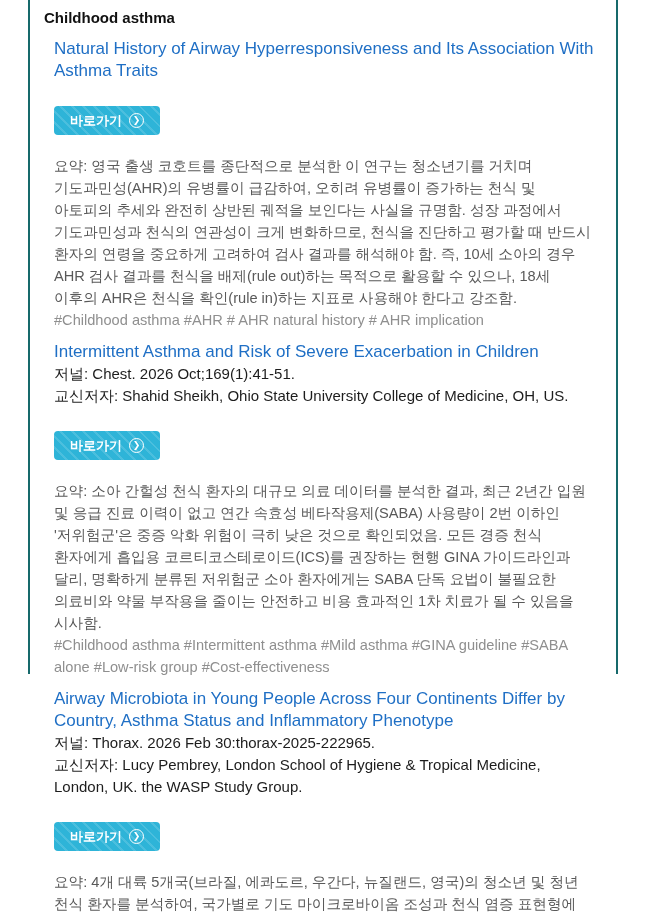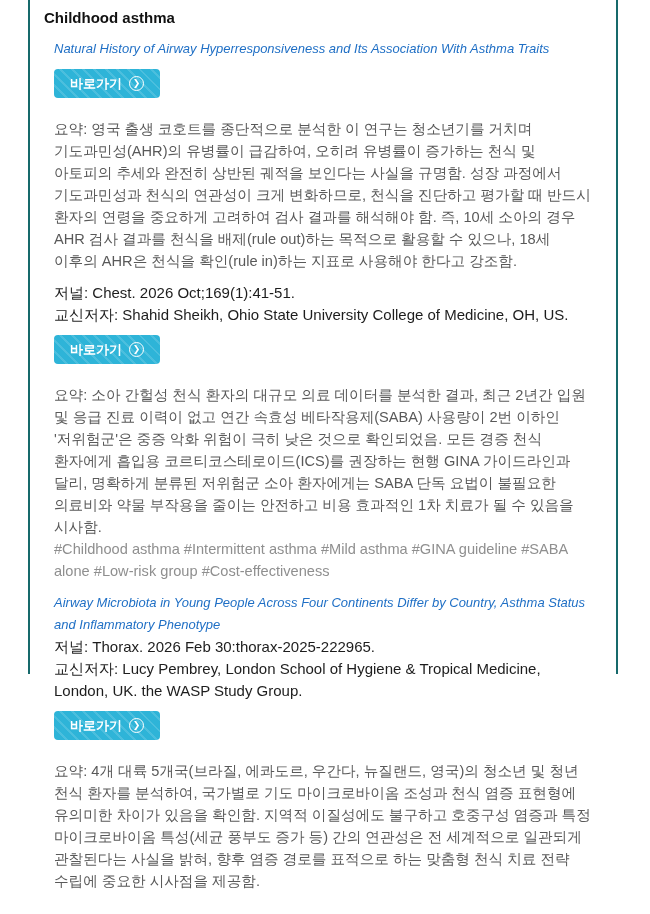--- a/index.html
+++ b/index.html
@@ -21,37 +21,36 @@
   .section-title {
     font-size: 15px;
     font-weight: 700;
     color: #111111;
     line-height: 20px;
     margin-bottom: 8px;
   }
   .article { margin-left: 10px; margin-top: 10px; }
   .article:first-of-type { margin-top: 8px; }
   .article-title {
-    font-size: 13px;
+    font-size: 17px;
     color: #1f6fc5;
     line-height: 22px;
     font-weight: 400;
     cursor: pointer;
-    font-style: italic;
   }
   .meta-line {
     font-size: 15px;
     color: #1d1d1d;
     line-height: 22px;
   }
   .cta-button {
     display: inline-flex;
     align-items: center;
     gap: 7px;
-    margin-top: 9px;
+    margin-top: 24px;
     height: 29px;
     padding: 0 16px;
     border: none;
     border-radius: 4px;
     background-color: #2eb4d8;
     background-image: repeating-linear-gradient(45deg,
       rgba(255,255,255,0.14) 0px, rgba(255,255,255,0.14) 2px,
       rgba(255,255,255,0) 2px, rgba(255,255,255,0) 8px);
     color: #ffffff;
     font-family: "Liberation Sans", "DejaVu Sans", sans-serif;
@@ -91,23 +90,25 @@
 
   <div class="section-title">Childhood asthma</div>
 
   <div class="article">
     <div class="article-title">Natural History of Airway Hyperresponsiveness and Its Association With Asthma Traits</div>
     <button class="cta-button">
       <span>바로가기</span>
       <span class="arrow-circle">❯</span>
     </button>
     <div class="summary">요약: 영국 출생 코호트를 종단적으로 분석한 이 연구는 청소년기를 거치며 기도과민성(AHR)의 유병률이 급감하여, 오히려 유병률이 증가하는 천식 및 아토피의 추세와 완전히 상반된 궤적을 보인다는 사실을 규명함. 성장 과정에서 기도과민성과 천식의 연관성이 크게 변화하므로, 천식을 진단하고 평가할 때 반드시 환자의 연령을 중요하게 고려하여 검사 결과를 해석해야 함. 즉, 10세 소아의 경우 AHR 검사 결과를 천식을 배제(rule out)하는 목적으로 활용할 수 있으나, 18세 이후의 AHR은 천식을 확인(rule in)하는 지표로 사용해야 한다고 강조함.</div>
+    <div class="hashtags">#Childhood asthma #AHR # AHR natural history # AHR implication</div>
   </div>
 
   <div class="article">
+    <div class="article-title">Intermittent Asthma and Risk of Severe Exacerbation in Children</div>
     <div class="meta-line">저널: Chest. 2026 Oct;169(1):41-51.</div>
     <div class="meta-line">교신저자: Shahid Sheikh, Ohio State University College of Medicine, OH, US.</div>
     <button class="cta-button">
       <span>바로가기</span>
       <span class="arrow-circle">❯</span>
     </button>
     <div class="summary">요약: 소아 간헐성 천식 환자의 대규모 의료 데이터를 분석한 결과, 최근 2년간 입원 및 응급 진료 이력이 없고 연간 속효성 베타작용제(SABA) 사용량이 2번 이하인 '저위험군'은 중증 악화 위험이 극히 낮은 것으로 확인되었음. 모든 경증 천식 환자에게 흡입용 코르티코스테로이드(ICS)를 권장하는 현행 GINA 가이드라인과 달리, 명확하게 분류된 저위험군 소아 환자에게는 SABA 단독 요법이 불필요한 의료비와 약물 부작용을 줄이는 안전하고 비용 효과적인 1차 치료가 될 수 있음을 시사함.</div>
     <div class="hashtags">#Childhood asthma #Intermittent asthma #Mild asthma #GINA guideline #SABA alone #Low-risk group #Cost-effectiveness</div>
   </div>
 

